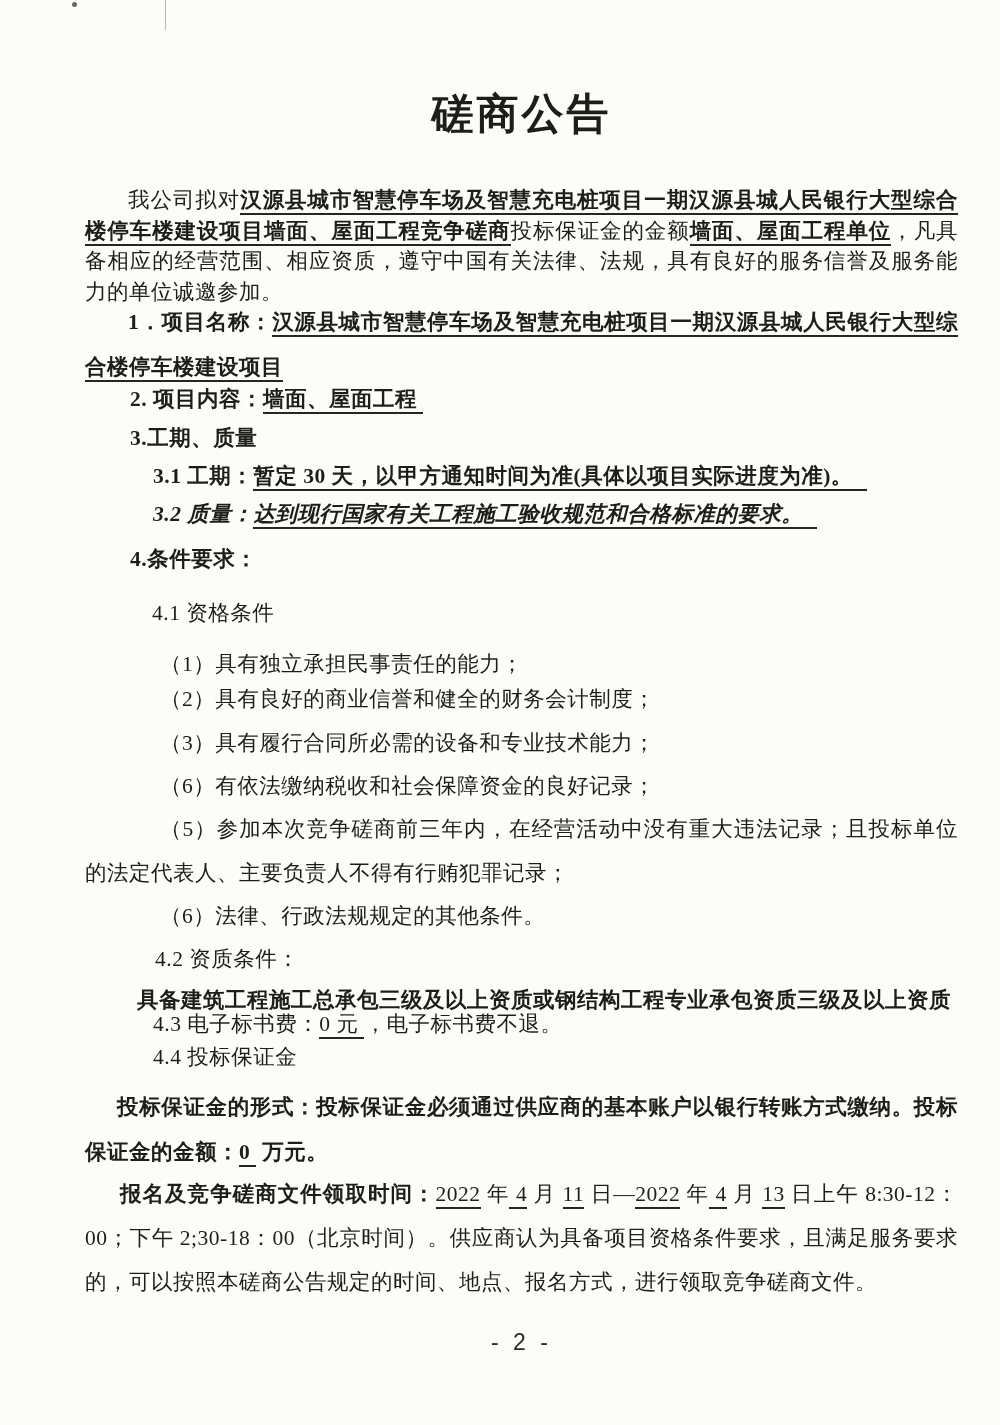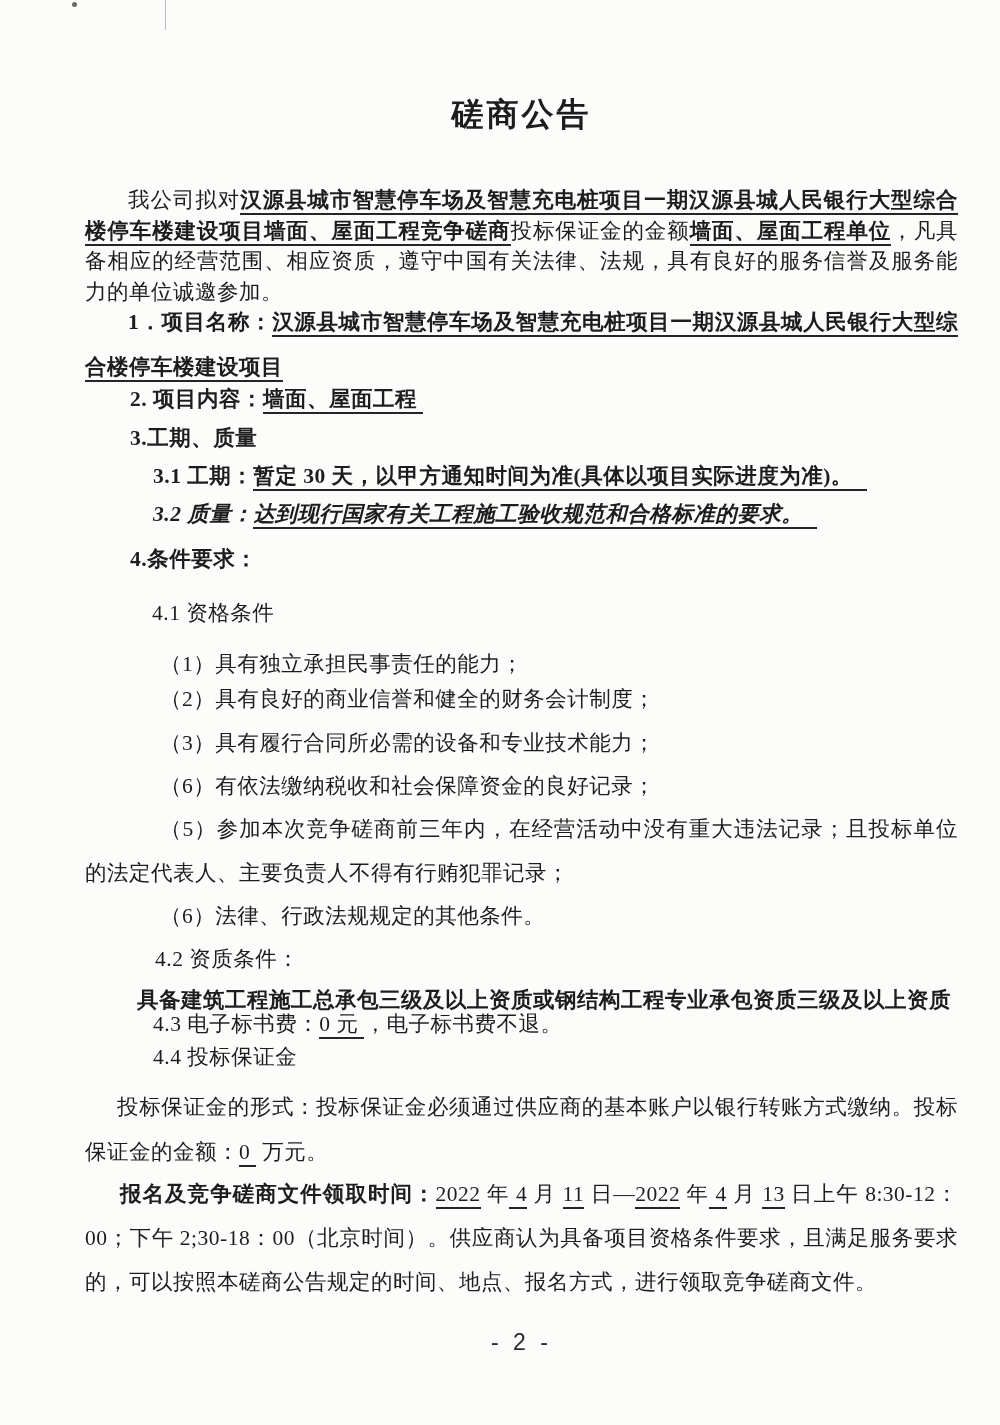--- a/index.html
+++ b/index.html
@@ -40,21 +40,21 @@
     line-height: 30px;
     text-align: justify;
     margin: 0;
     letter-spacing: 0.5px;
   }
   .title {
     position: absolute;
     left: 85px; top: 88px;
     width: 873px;
     margin: 0;
-    font-size: 32px;
+    font-size: 42px;
     line-height: 52px;
     font-weight: bold;
     text-align: center;
     letter-spacing: 3px;
   }
   .intro      { top: 185px;  line-height: 30.5px; text-indent: 43px; }
   .item1      { top: 300px;  line-height: 45px;   text-indent: 43px; }
   .item2      { top: 384px;  text-indent: 45px; }
   .h3         { top: 423px;  text-indent: 45px; }
   .i31        { top: 461px;  text-indent: 68px; }
@@ -64,21 +64,21 @@
   .c1         { top: 641px;  text-indent: 75px; margin-top: 8px; }
   .c2         { top: 684px;  text-indent: 75px; }
   .c3         { top: 728px;  text-indent: 75px; }
   .c4         { top: 771px;  text-indent: 75px; }
   .c5         { top: 807px;  line-height: 44px; text-indent: 75px; }
   .c6         { top: 901px;  text-indent: 75px; }
   .i42        { top: 944px;  text-indent: 70px; }
   .i42body    { top: 969px;  text-indent: 52px; font-weight: bold; margin-top: 16px; }
   .i43        { top: 1009px; text-indent: 68px; }
   .i44        { top: 1042px; text-indent: 68px; }
-  .deposit    { top: 1085px; line-height: 45px; text-indent: 32px; }
+  .deposit    { top: 1085px; line-height: 45px; text-indent: 32px; font-weight: bold; }
   .reg        { top: 1172px; line-height: 44px; text-indent: 35px; }
   .pagenum {
     position: absolute;
     left: 85px; top: 1328px;
     width: 873px;
     margin: 0;
     font-size: 23px;
     line-height: 28px;
     text-align: center;
     letter-spacing: 4px;

